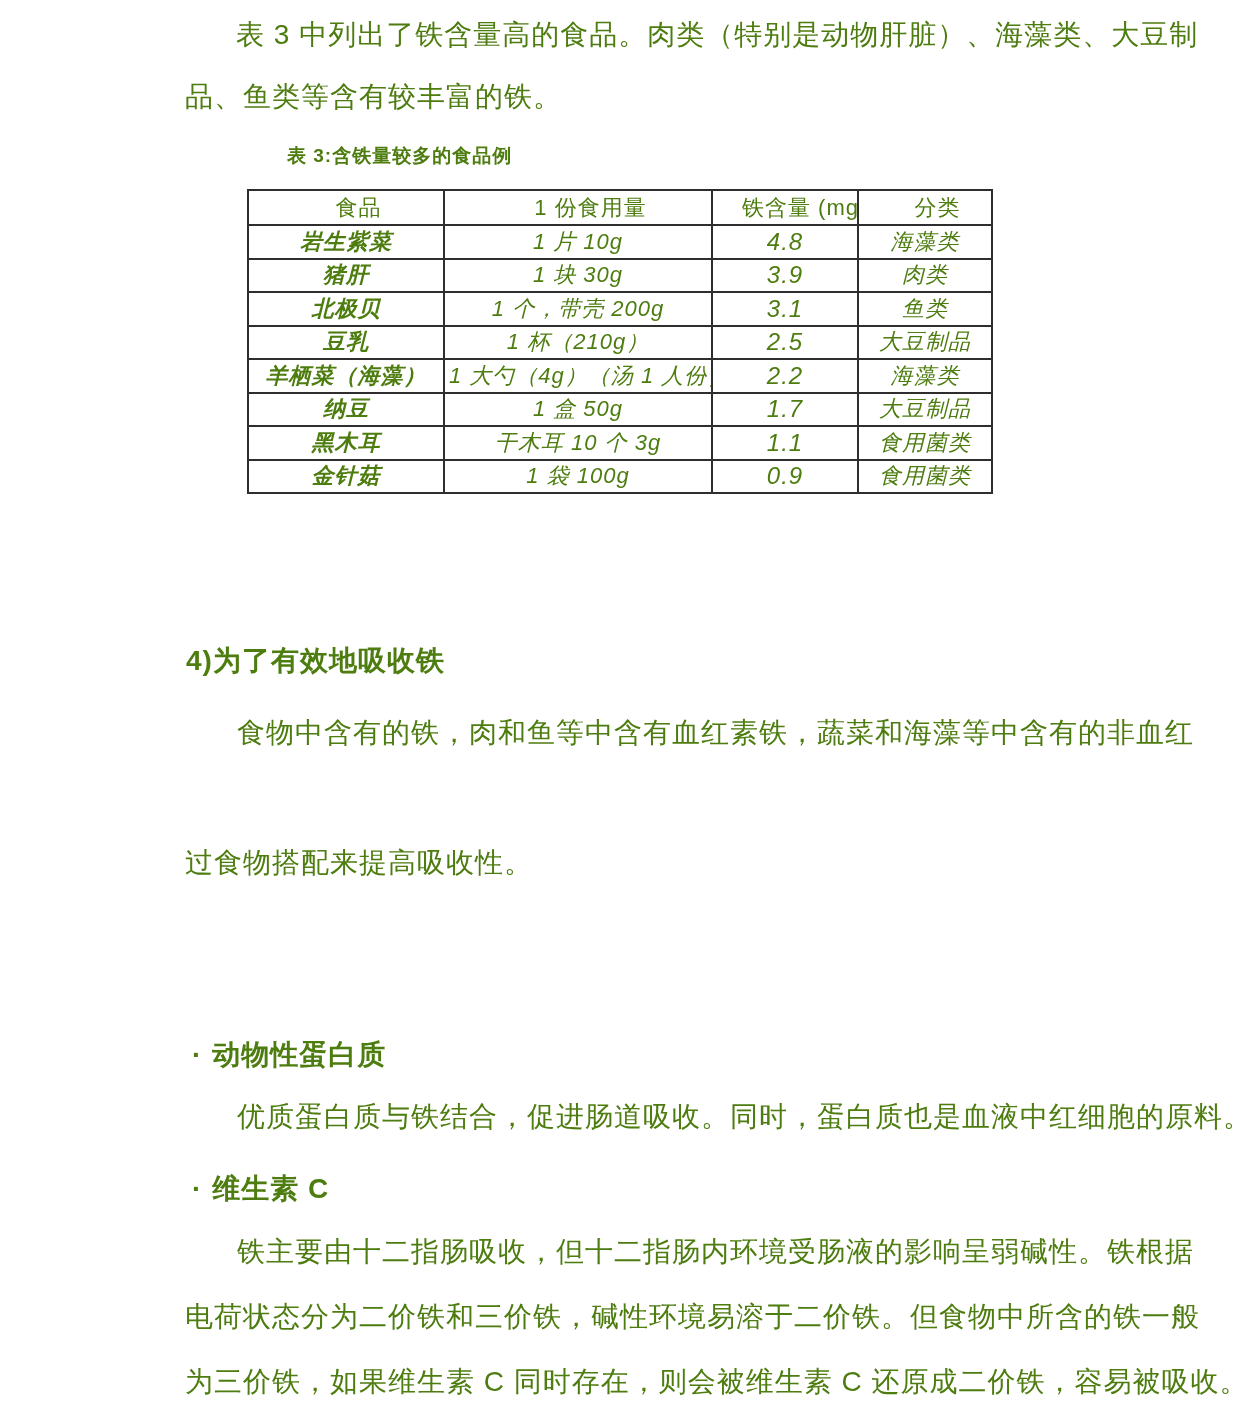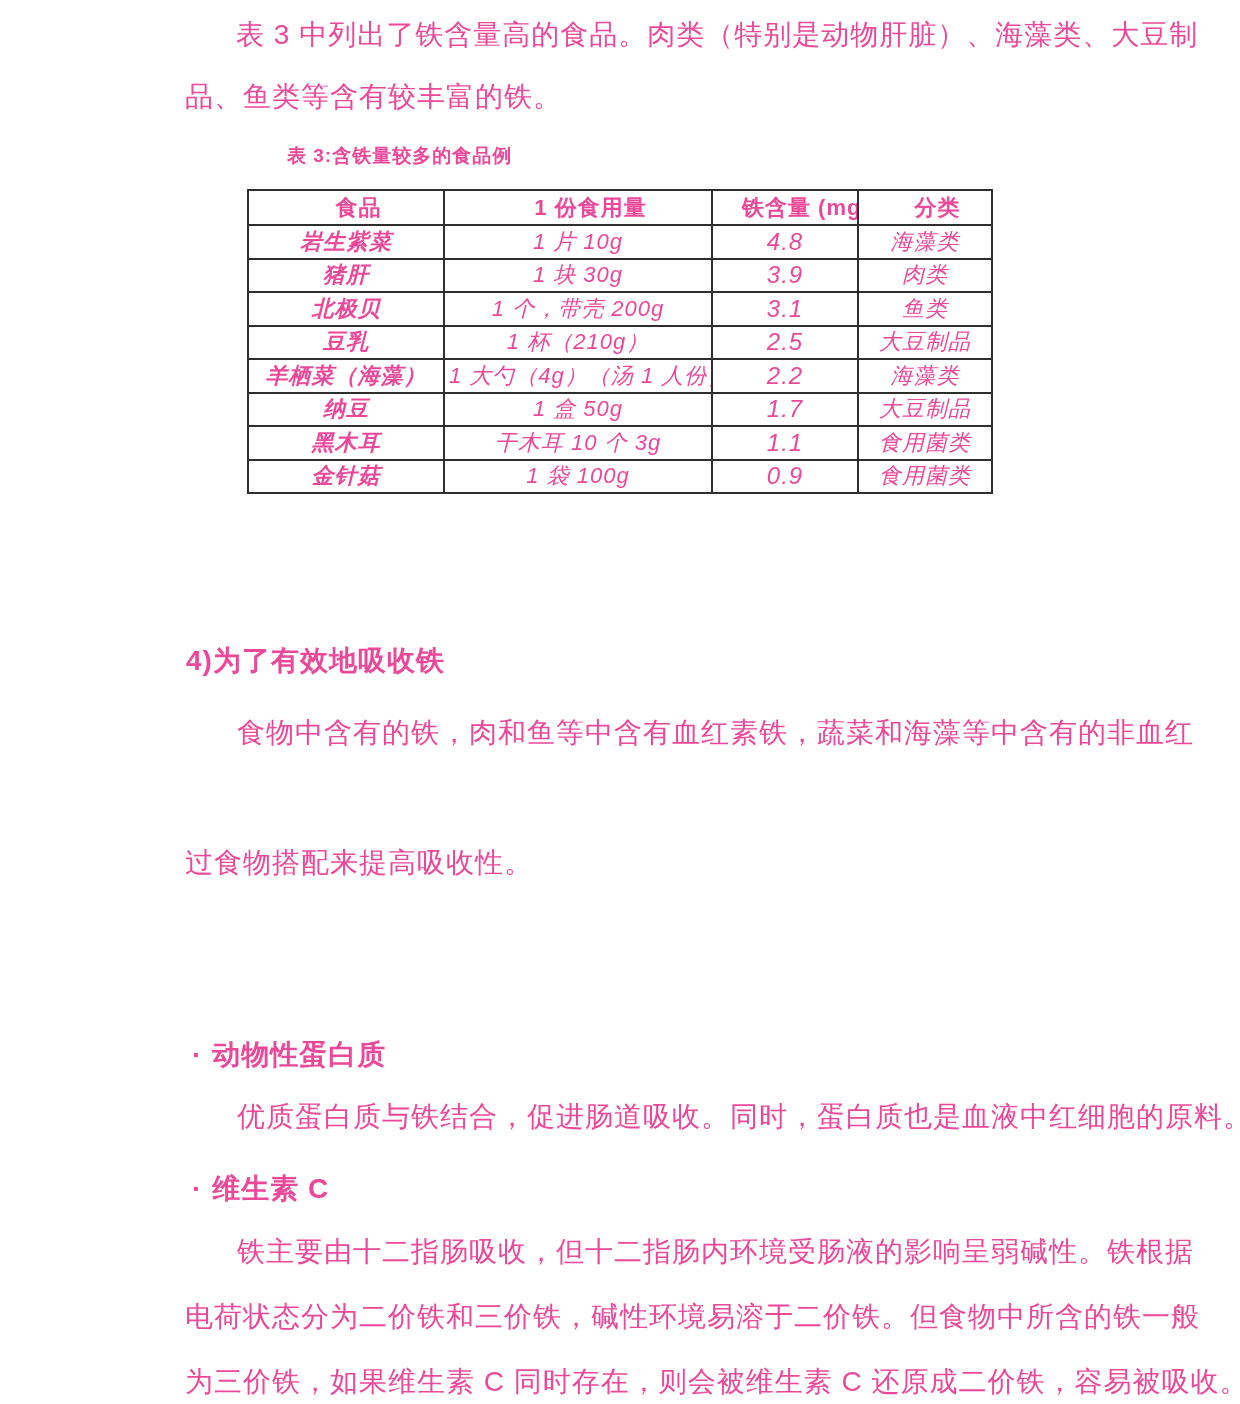--- a/index.html
+++ b/index.html
@@ -6,21 +6,21 @@
     margin: 0;
     padding: 0;
     background: #ffffff;
   }
   .page {
     position: relative;
     width: 1240px;
     height: 1404px;
     background: #ffffff;
     font-family: "Liberation Sans", sans-serif;
-    color: #ec4899;
+    color: #4d7c0f;
     overflow: hidden;
     border-radius: 20px;
   }
   .line {
     position: absolute;
     white-space: nowrap;
     font-size: 28px;
     line-height: 34px;
     letter-spacing: 1px;
   }
@@ -47,21 +47,21 @@
   table.food-table td {
     border: 2px solid #2e2e2e;
     text-align: center;
     vertical-align: middle;
     padding: 0 4px;
     overflow: hidden;
     white-space: nowrap;
   }
   table.food-table thead tr { height: 35px; }
   table.food-table tbody tr { height: 33.5px; font-style: italic; }
-  table.food-table th { font-weight: bold; padding-left: 29px; }
+  table.food-table th { font-weight: normal; padding-left: 29px; }
   td.food-name { font-weight: bold; }
   td.iron-val { font-size: 24px; }
   .col-food    { width: 196px; }
   .col-serving { width: 268px; }
   .col-iron    { width: 146px; }
   .col-cat     { width: 134px; }
   .bullet-mark { display: inline-block; margin-right: 10px; }
 </style>
 </head>
 <body>

